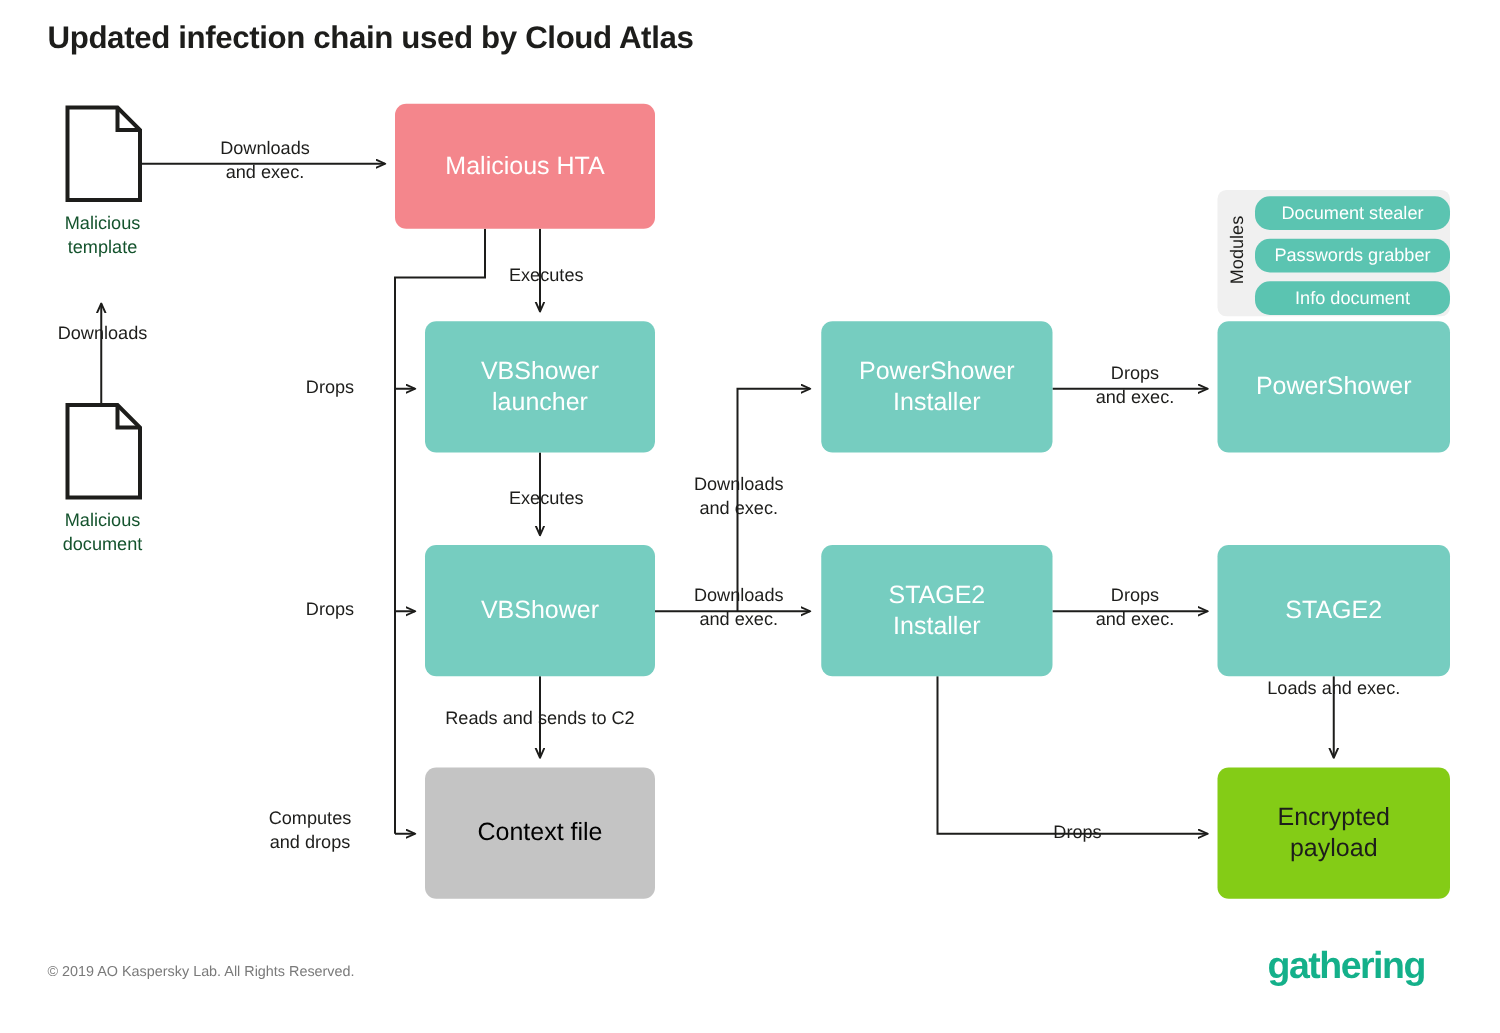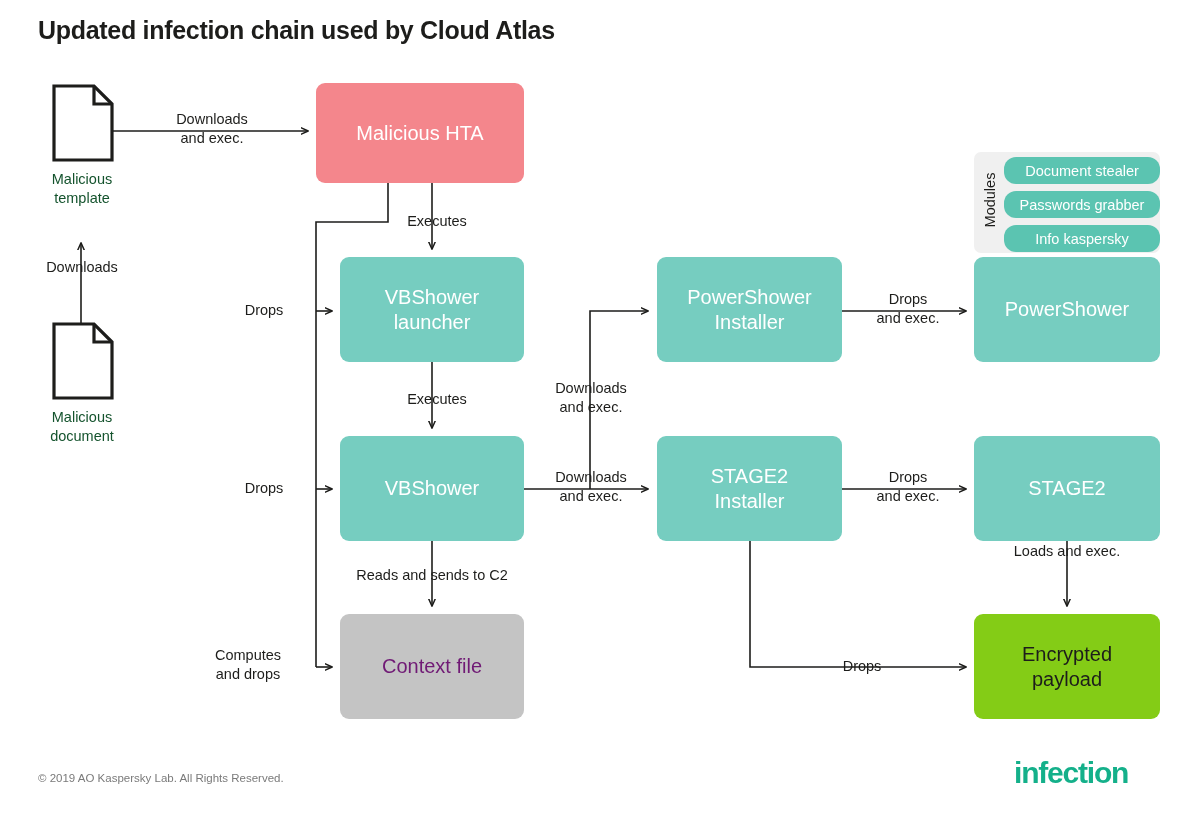--- a/index.html
+++ b/index.html
@@ -45,21 +45,21 @@
     display: flex;
     align-items: center;
     justify-content: center;
     text-align: center;
     line-height: 1.22;
     box-sizing: border-box;
   }
   .node-text { display: block; }
   .node.pink  { background: #F4868C; color: #ffffff; font-size: 20px; }
   .node.teal  { background: #76CDC0; color: #ffffff; font-size: 20px; }
-  .node.grey  { background: #C4C4C4; color: #701a75; font-size: 20px; }
+  .node.grey  { background: #C4C4C4; color: #000000; font-size: 20px; }
   .node.light { background: #84cc16; color: #1d1d1b; font-size: 20px; }
 
   
   .edge-label {
     position: absolute;
     font-size: 14.5px;
     color: #1d1d1b;
     text-align: center;
     line-height: 1.28;
     white-space: pre-line;
@@ -265,20 +265,20 @@
 
   <div id="modules-panel">
     <div id="modules-label">Modules</div>
     <div class="module-pill" style="top:5px;">
       <span>Document stealer</span>
     </div>
     <div class="module-pill" style="top:39px;">
       <span>Passwords grabber</span>
     </div>
     <div class="module-pill" style="top:73px;">
-      <span>Info kaspersky</span>
+      <span>Info document</span>
     </div>
   </div>
 
   <div id="copyright">© 2019 AO Kaspersky Lab. All Rights Reserved.</div>
-  <div id="brand-logo">infection</div>
+  <div id="brand-logo">gathering</div>
 
 </div>
 
 </body></html>

